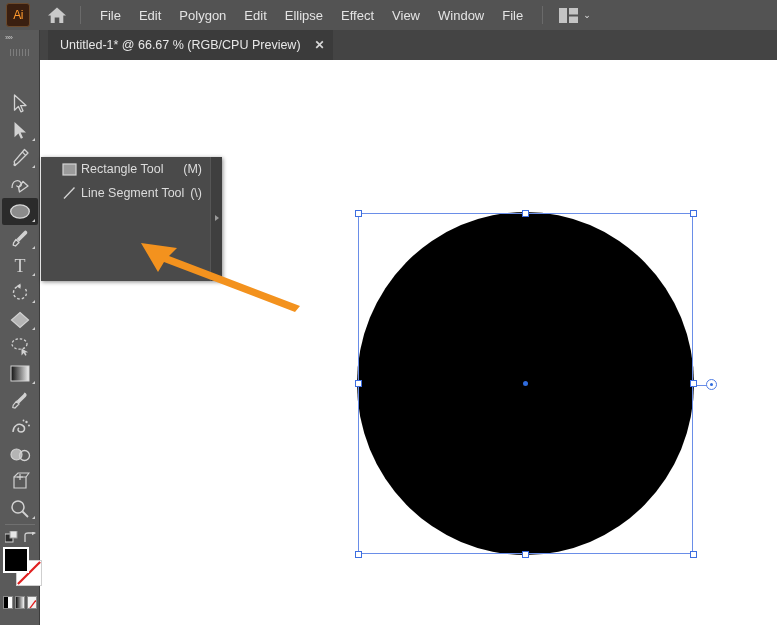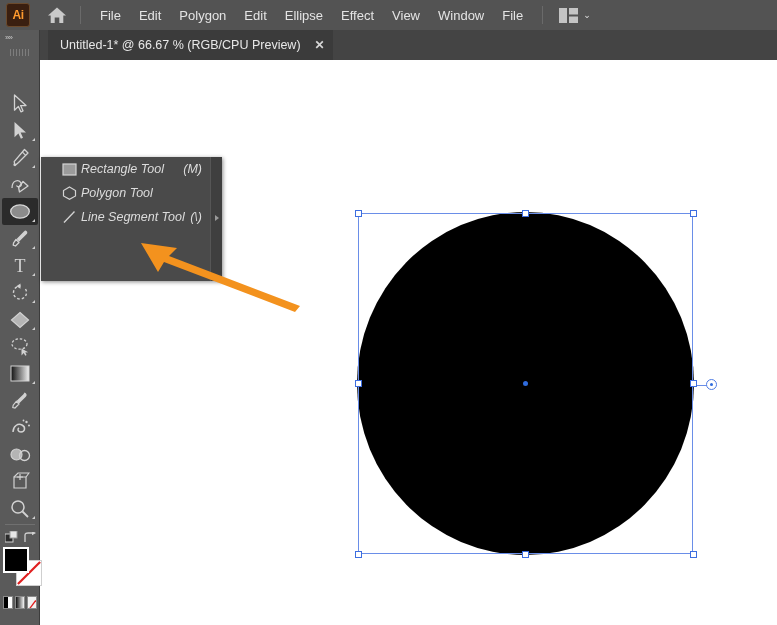--- a/index.html
+++ b/index.html
@@ -27,21 +27,21 @@
     box-sizing: border-box;
   }
   #ai-logo {
     width: 22px; height: 22px;
     margin-left: 6px;
     background: #3a1f10;
     border: 1px solid #6b4a2c;
     border-radius: 3px;
     color: #ff9a2e;
     font-size: 12px;
-    font-weight: bold;
+    font-weight: normal;
     display: flex;
     align-items: center;
     justify-content: center;
     letter-spacing: -0.5px;
   }
   #home-btn {
     width: 26px; height: 26px;
     margin-left: 14px;
     display: flex;
     align-items: center;
@@ -283,21 +283,20 @@
     border-bottom: 3px solid transparent;
     border-left: 4px solid #9a9a9a;
   }
   .fly-row {
     position: relative;
     height: 24px;
     display: flex;
     align-items: center;
     padding-left: 4px;
     box-sizing: border-box;
-    font-style: italic;
   }
   .fly-marker {
     width: 12px;
     display: flex;
     align-items: center;
     justify-content: center;
   }
   .fly-marker .sq {
     width: 5px; height: 5px;
     background: #b9b9b9;
@@ -583,31 +582,20 @@
     <span class="fly-icon">
       <svg width="15" height="13" viewBox="0 0 15 13" aria-hidden="true">
         <rect x="1" y="1" width="13" height="11" fill="#9b9b9b" stroke="#d4d4d4" stroke-width="1.2"></rect>
       </svg>
     </span>
     <span class="fly-label">Rectangle Tool</span>
     <span class="fly-key">(M)</span>
   </div>
 
 
-  <div class="fly-row">
-    <span class="fly-marker"></span>
-    <span class="fly-icon">
-      <svg width="15" height="14" viewBox="0 0 15 14" aria-hidden="true">
-        <path d="M7.5 1 L13.5 4.5 L13.5 10 L7.5 13.2 L1.5 10 L1.5 4.5 Z" fill="none" stroke="#d4d4d4" stroke-width="1.2"></path>
-      </svg>
-    </span>
-    <span class="fly-label">Polygon Tool</span>
-    <span class="fly-key"></span>
-    <span class="fly-sub"></span>
-  </div>
 
 
   <div class="fly-row">
     <span class="fly-marker"></span>
     <span class="fly-icon">
       <svg width="15" height="14" viewBox="0 0 15 14" aria-hidden="true">
         <line x1="2" y1="12.5" x2="12.5" y2="1.5" stroke="#d4d4d4" stroke-width="1.3"></line>
       </svg>
     </span>
     <span class="fly-label">Line Segment Tool</span>

